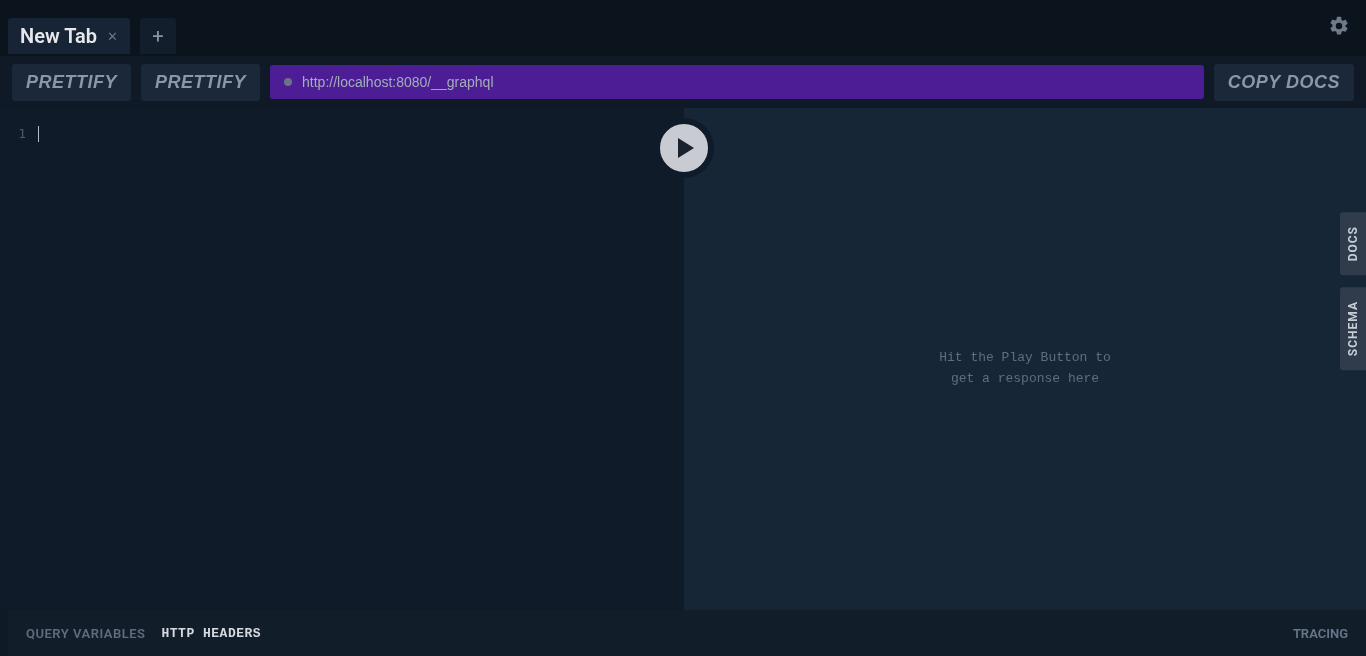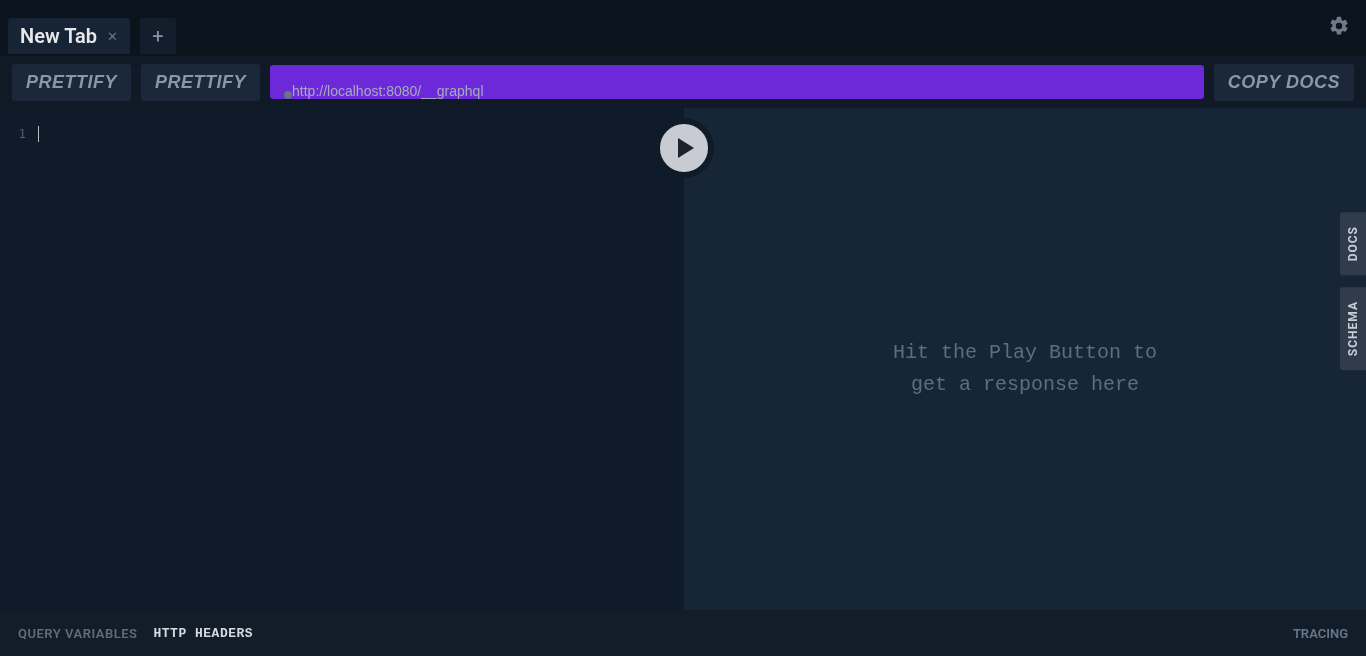--- a/index.html
+++ b/index.html
@@ -59,25 +59,26 @@
   font-size: 18px;
   letter-spacing: 0.5px;
   padding: 8px 14px;
   border: none;
   border-radius: 3px;
   cursor: pointer;
   font-style: italic;
 }
 .endpoint {
   flex: 1;
-  background: #6d28d9;
+  background: #4c1d95;
   border-radius: 3px;
-  display: flex; align-items: flex-end;
+  display: flex; align-items: center;
   padding: 0 14px;
   height: 34px;
+  gap: 10px;
 }
 .status-dot {
   width: 8px; height: 8px;
   border-radius: 50%;
   background: #6a7484;
 }
 .endpoint-input {
   flex: 1;
   background: transparent;
   border: none;
@@ -115,21 +116,21 @@
 }
 .response {
   flex: 1;
   background: #172637;
   display: flex;
   align-items: center; justify-content: center;
 }
 .placeholder {
   color: #5e6d7f;
   font-family: Consolas, "Courier New", monospace;
-  font-size: 20px;
+  font-size: 13px;
   text-align: center;
   line-height: 1.6;
   white-space: pre-line;
   margin-top: 19px;
 }
 .play-btn {
   position: absolute;
   top: 10px; left: 654px;
   width: 60px; height: 60px;
   border-radius: 50%;
@@ -159,21 +160,21 @@
   transform: rotate(180deg);
   padding: 14px 6px;
   font-size: 12px;
   font-weight: 700;
   letter-spacing: 1px;
   border-radius: 0 3px 3px 0;
   cursor: pointer;
 }
 .footer {
   position: absolute;
-  bottom: 0; left: 0; right: 0;
+  bottom: 0; left: 8px; right: 0;
   height: 46px;
   background: #121d2a;
   display: flex; align-items: center;
   padding: 0 18px;
 }
 .ftab {
   color: #5f6c7d;
   font-size: 13px;
   font-weight: 600;
   letter-spacing: 0.5px;

